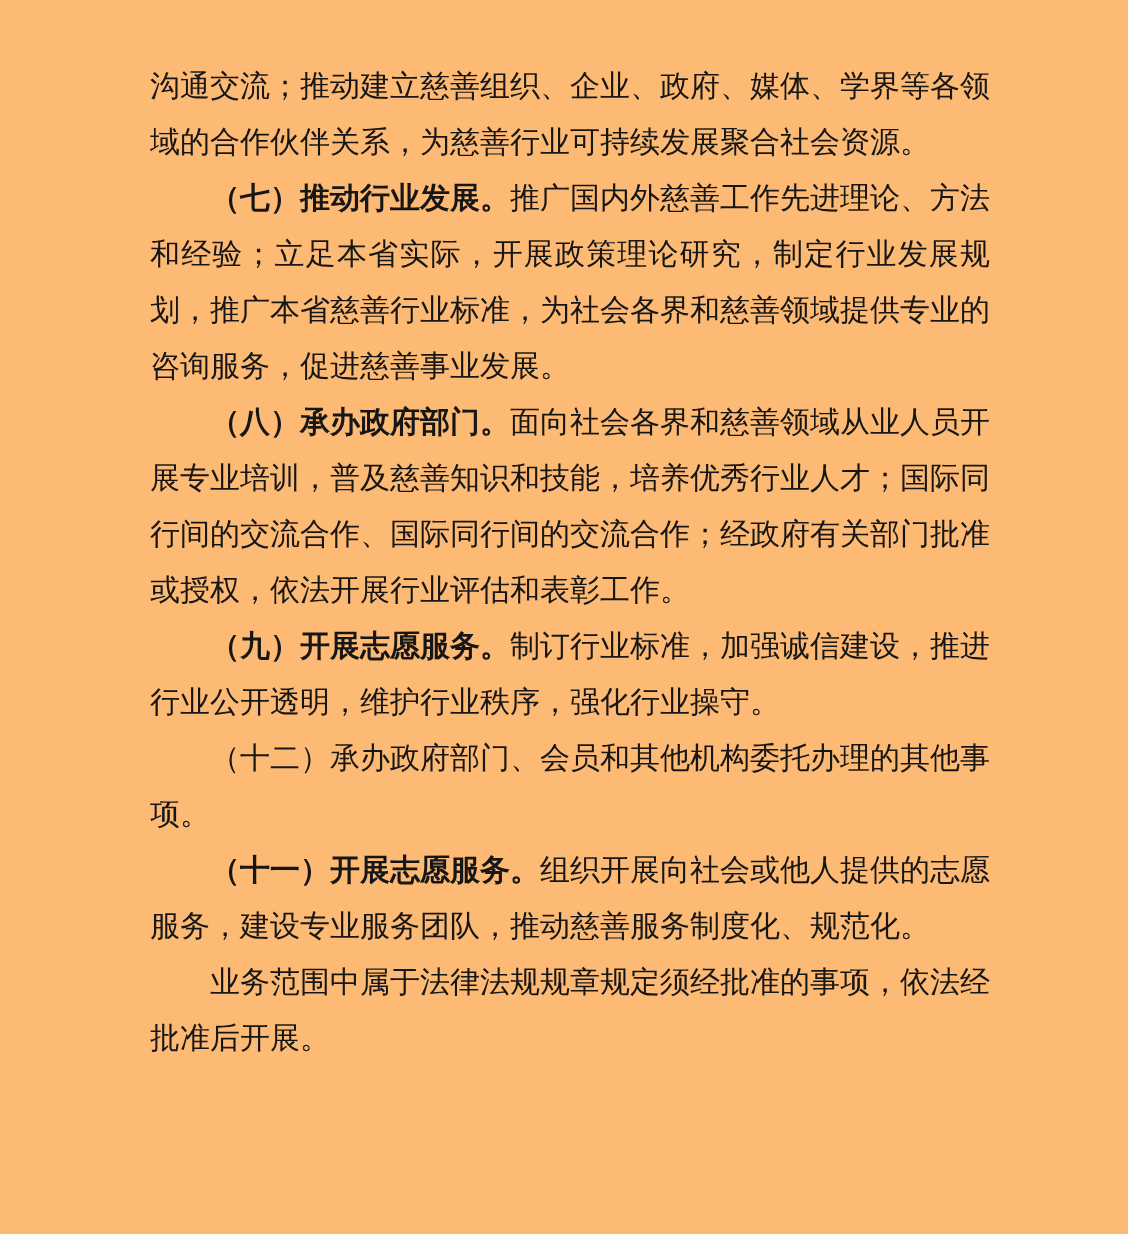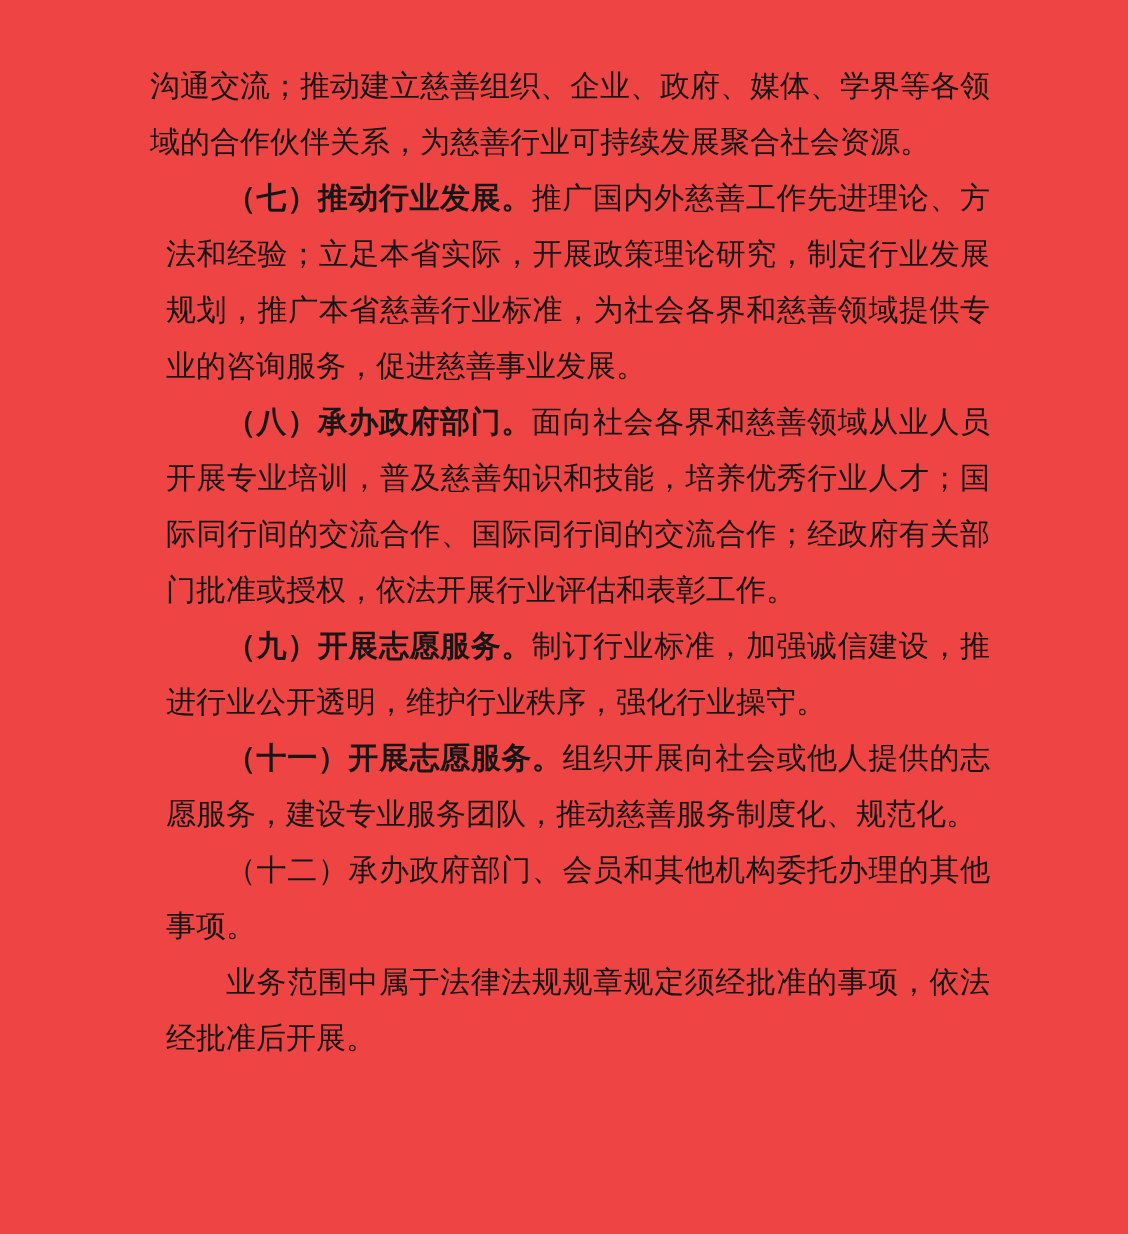--- a/index.html
+++ b/index.html
@@ -11,47 +11,46 @@
     width: 1128px;
     height: 1234px;
     overflow: hidden;
     font-family: "DejaVu Serif", "Liberation Serif", serif;
     color: #161616;
   }
   .page {
     box-sizing: border-box;
     width: 1128px;
     height: 1234px;
-    background: #ef4444;
+    background: #fdba74;
     padding: 58px 138px 20px 150px;
     overflow: hidden;
   }
   .doc p {
     margin: 0;
     font-size: 30px;
     line-height: 56px;
     text-align: justify;
     text-align-last: left;
     letter-spacing: 0;
     word-break: normal;
   }
   .doc p.indent {
     text-indent: 2em;
-    margin-left: 16px;
   }
   .doc .lead {
     font-weight: 700;
   }
 </style>
 </head>
 <body>
 
 <main class="page">
   <article class="doc" id="doc-body">
       <p><span>沟通交流；推动建立慈善组织、企业、政府、媒体、学界等各领域的合作伙伴关系，为慈善行业可持续发展聚合社会资源。</span></p>
       <p class="indent"><b class="lead">（七）推动行业发展。</b><span>推广国内外慈善工作先进理论、方法和经验；立足本省实际，开展政策理论研究，制定行业发展规划，推广本省慈善行业标准，为社会各界和慈善领域提供专业的咨询服务，促进慈善事业发展。</span></p>
       <p class="indent"><b class="lead">（八）承办政府部门。</b><span>面向社会各界和慈善领域从业人员开展专业培训，普及慈善知识和技能，培养优秀行业人才；国际同行间的交流合作、国际同行间的交流合作；经政府有关部门批准或授权，依法开展行业评估和表彰工作。</span></p>
       <p class="indent"><b class="lead">（九）开展志愿服务。</b><span>制订行业标准，加强诚信建设，推进行业公开透明，维护行业秩序，强化行业操守。</span></p>
+      <p class="indent"><span>（十二）承办政府部门、会员和其他机构委托办理的其他事项。</span></p>
       <p class="indent"><b class="lead">（十一）开展志愿服务。</b><span>组织开展向社会或他人提供的志愿服务，建设专业服务团队，推动慈善服务制度化、规范化。</span></p>
-      <p class="indent"><span>（十二）承办政府部门、会员和其他机构委托办理的其他事项。</span></p>
       <p class="indent"><span>业务范围中属于法律法规规章规定须经批准的事项，依法经批准后开展。</span></p>
     </article>
 </main>
 
 </body></html>

